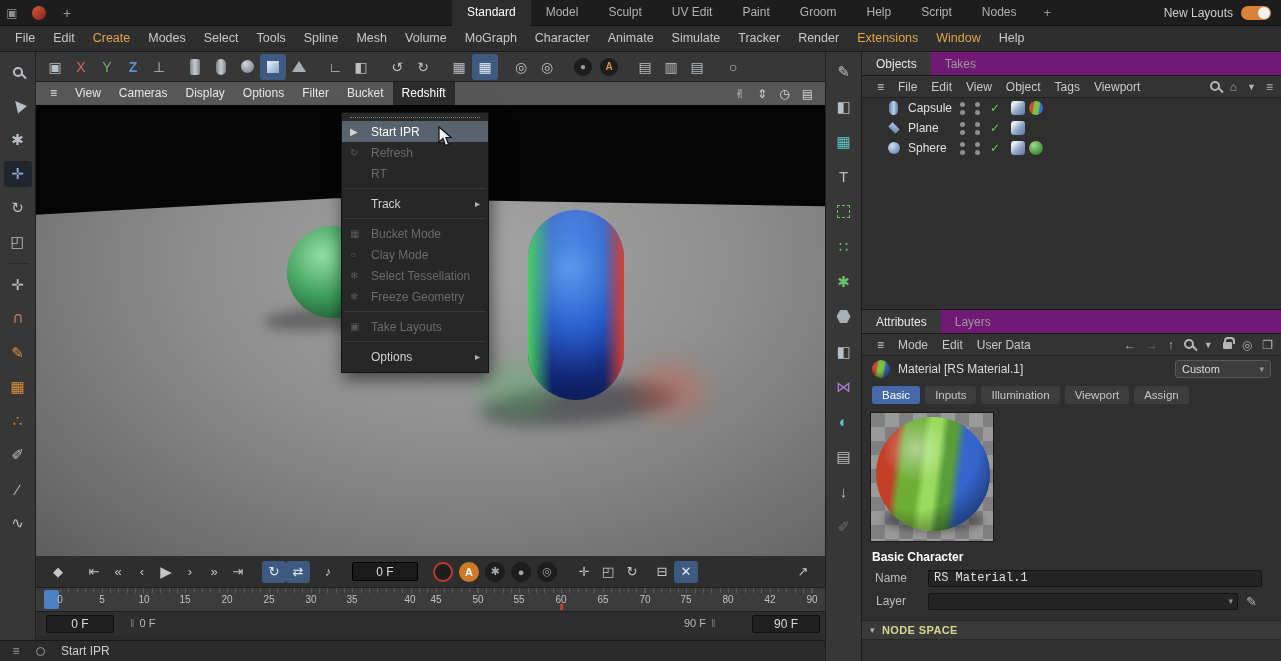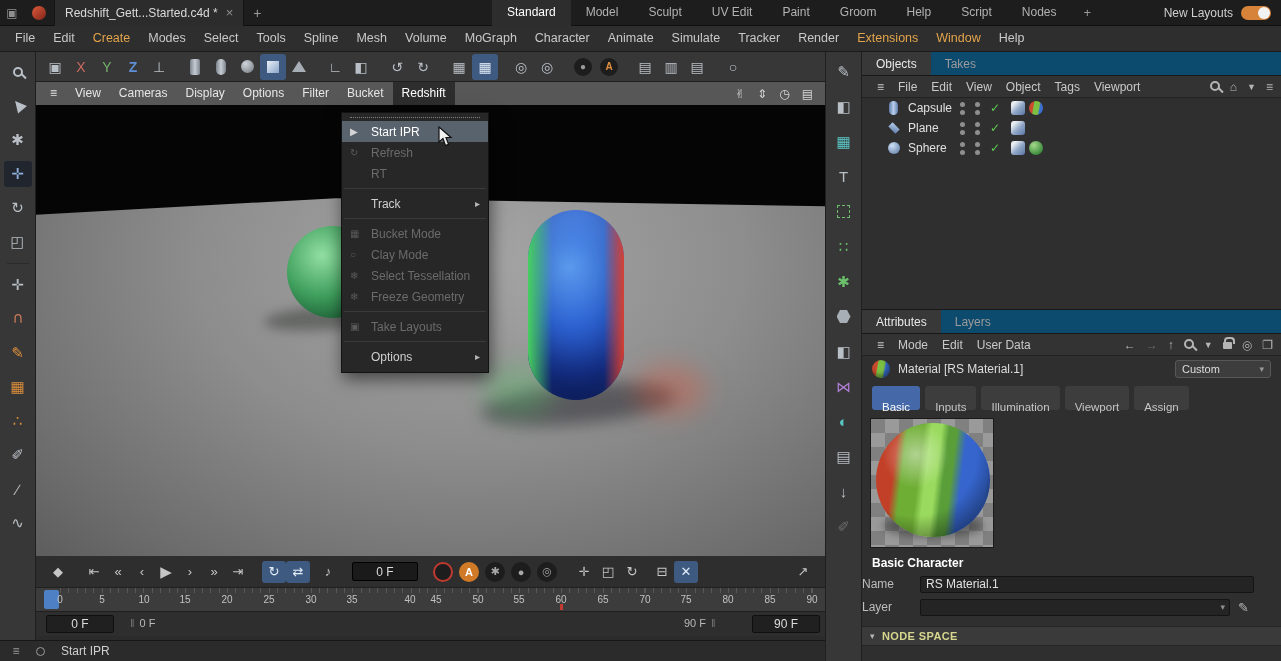--- a/index.html
+++ b/index.html
@@ -9,21 +9,21 @@
 
   
   #titlebar{position:absolute;left:0;top:0;width:1281px;height:26px;background:#1d1d1d;
     border-bottom:1px solid #101010;display:flex;align-items:center}
   .tb-ic{width:24px;text-align:center;color:#8f8f8f;font-size:12px}
   #app-logo{width:14px;height:14px;border-radius:50%;background:linear-gradient(135deg,#e05a3a,#7d241a);margin:0 8px}
   #doc-tab{display:flex;align-items:center;gap:8px;height:26px;padding:0 10px;background:#2c2c2c;
     border-left:1px solid #141414;border-right:1px solid #141414;color:#dadada}
   #doc-close{color:#8f8f8f;font-size:13px}
   #new-doc{width:26px;text-align:center;color:#9a9a9a;font-size:14px}
-  #layout-tabs{position:absolute;left:492px;top:0;height:39px;display:flex}
+  #layout-tabs{position:absolute;left:452px;top:0;height:39px;display:flex}
   .ltab{padding:0 15px;line-height:25px;color:#b2b2b2}
   .ltab.active{color:#fff;background:#2d2d2d;box-shadow:inset 0 -2px 0 #5b8dd9}
   #add-layout{padding:0 12px;line-height:25px;color:#999;font-size:13px}
   #new-layouts{position:absolute;right:48px;top:0;line-height:26px;color:#cfcfcf}
   #layout-toggle{position:absolute;right:10px;top:6px;width:30px;height:14px;border-radius:7px;background:#d8833a}
   #layout-toggle .knob{position:absolute;right:1px;top:1px;width:12px;height:12px;border-radius:50%;background:#f2f2f2}
 
   
   #menubar{position:absolute;left:0;top:26px;width:1281px;height:26px;background:#2e2e2e;
     border-bottom:1px solid #1a1a1a;display:flex;align-items:center;padding-left:6px}
@@ -106,21 +106,21 @@
   .rs-item.hl{background:#59636d;color:#fff}
   .rs-item.hl .ric{color:#d5d5d5}
   .rs-sub{margin-left:auto;color:#b5b5b5;font-size:10px}
   .rs-sep{margin:4px 2px;border-top:1px solid #3a3a3a}
   #cursor{position:absolute;left:438px;top:126px;z-index:60}
 
   
   .panel{position:absolute;left:862px;width:419px;background:#2f2f2f}
   #objects-panel{top:52px;height:258px;border-bottom:1px solid #181818}
   #attributes-panel{top:310px;height:351px}
-  .ptabs{height:24px;background:#0c4a6e;display:flex;border-bottom:1px solid #181818}
+  .ptabs{height:24px;background:#701a75;display:flex;border-bottom:1px solid #181818}
   .ptab{padding:0 14px;line-height:24px;color:#9b9b9b}
   .ptab.active{background:#383838;color:#e8e8e8}
   .pmenu{height:22px;background:#333;display:flex;align-items:center;padding:0 8px;border-bottom:1px solid #222;color:#c9c9c9}
   .pmi{padding:0 7px}
   .pmenu-icons{margin-left:auto;display:flex;gap:10px;align-items:center;color:#b5b5b5;font-size:12px}
   .dim{color:#6a6a6a}
 
   .obj-row{height:20px;display:flex;align-items:center;padding-left:24px;color:#e0e0e0}
   .obj-ico{width:15px;height:15px;margin-right:7px;display:flex;align-items:center;justify-content:center}
   .capsule-glyph{width:9px;height:14px;border-radius:5px;background:linear-gradient(90deg,#5f7eae,#b9cdea,#5f7eae)}
@@ -137,38 +137,38 @@
 
   .mat-row{height:26px;display:flex;align-items:center;padding:0 10px;gap:8px}
   .mat-ball{width:18px;height:18px;border-radius:50%;flex:none;
     background:linear-gradient(100deg,#cc4a2e 0 28%,#7cc043 34% 62%,#3a6fd0 70% 100%);
     box-shadow:inset -2px -3px 4px rgba(0,0,0,.4)}
   .mat-title{color:#dddddd}
   .preset{margin-left:auto;width:96px;height:18px;background:#3d3d3d;border:1px solid #585858;border-radius:3px;
     display:flex;align-items:center;padding:0 6px;font-size:11px;color:#ddd}
   .preset .arr{margin-left:auto;color:#9a9a9a;font-size:9px}
   .sec-tabs{display:flex;gap:5px;padding:4px 10px 6px}
-  .stab{height:18px;line-height:18px;padding:12px 10px;background:#3d3d3d;border-radius:3px;color:#c5c5c5;font-size:11.5px}
+  .stab{height:18px;line-height:18px;padding:0 10px;background:#3d3d3d;border-radius:3px;color:#c5c5c5;font-size:11.5px}
   .stab.active{background:#4468a8;color:#fff}
   .preview{margin:2px 0 0 8px;width:124px;height:130px;position:relative;border:1px solid #1a1a1a;
     background-color:#808080;
     background-image:linear-gradient(45deg,#9a9a9a 25%,transparent 25%,transparent 75%,#9a9a9a 75%),
                      linear-gradient(45deg,#9a9a9a 25%,transparent 25%,transparent 75%,#9a9a9a 75%);
     background-size:28px 28px;background-position:0 0,14px 14px}
   .pball-shadow{position:absolute;left:12px;top:96px;width:100px;height:22px;border-radius:50%;
     background:rgba(30,30,30,.45);filter:blur(4px)}
   .pball{position:absolute;left:5px;top:4px;width:114px;height:114px;border-radius:50%;overflow:hidden;
     background:linear-gradient(97deg,#c24028 0 18%,#6fae35 25% 38%,#9ada5e 44% 52%,#5a9e3a 58% 64%,#3565cd 72% 92%,#23408a 100%)}
   .pball::after{content:"";position:absolute;inset:0;border-radius:50%;
     background:radial-gradient(circle at 35% 28%,rgba(255,255,255,.45) 0%,rgba(255,255,255,0) 30%,rgba(0,0,0,0) 55%,rgba(0,0,0,.55) 90%)}
   .basic-head{margin:8px 0 2px 10px;font-weight:bold;color:#fff}
   .prop-row{display:flex;align-items:center;margin-top:5px;height:18px}
-  .prop-label{width:58px;text-align:left;color:#bdbdbd;margin-right:0;flex:none}
+  .prop-label{width:58px;text-align:center;color:#bdbdbd;margin-right:8px;flex:none}
   .prop-input{width:334px;height:17px;background:#242424;border:1px solid #141414;color:#e0e0e0;
-    font-size:12px;padding:0 5px;border-radius:2px;font-family:Liberation Sans, sans-serif}
+    font-size:12px;padding:0 5px;border-radius:2px;font-family:Liberation Mono, monospace}
   .sel-wrap{position:relative;width:310px}
   .sel-wrap input{width:310px}
   .sel-wrap .arr{position:absolute;right:5px;top:3px;color:#8f8f8f;font-size:9px}
   .pencil{margin-left:8px;color:#b5b5b5;font-size:13px}
   .node-space{margin-top:10px;height:20px;background:#3a3a3a;border-top:1px solid #262626;border-bottom:1px solid #262626;
     display:flex;align-items:center;padding-left:8px;gap:7px;color:#d6d68f;font-weight:bold;font-size:11px;letter-spacing:.4px}
   .node-space .arr{color:#b5b5b5;font-size:9px;font-weight:normal}
 
   
   #tl-controls{position:absolute;left:36px;top:556px;width:789px;height:32px;background:#2e2e2e;
@@ -204,24 +204,20 @@
   #status-text{margin-left:16px}
 </style>
 </head>
 <body>
 
 <div id="root">
 
   <div id="titlebar">
     <span class="tb-ic">▣</span>
     <span id="app-logo"></span>
-    <div id="doc-tab">
-      <span>Redshift_Gett...Started.c4d *</span>
-      <span id="doc-close">×</span>
-    </div>
     <span id="new-doc">+</span>
     <div id="layout-tabs">
       <span class="ltab active">Standard</span>
       <span class="ltab">Model</span>
       <span class="ltab">Sculpt</span>
       <span class="ltab">UV Edit</span>
       <span class="ltab">Paint</span>
       <span class="ltab">Groom</span>
       <span class="ltab">Help</span>
       <span class="ltab">Script</span>
@@ -586,21 +582,21 @@
     <span class="tick" style="left:316px">35</span>
     <span class="tick" style="left:374px">40</span>
     <span class="tick" style="left:400px">45</span>
     <span class="tick" style="left:442px">50</span>
     <span class="tick" style="left:483px">55</span>
     <span class="tick" style="left:525px">60</span>
     <span class="tick" style="left:567px">65</span>
     <span class="tick" style="left:609px">70</span>
     <span class="tick" style="left:650px">75</span>
     <span class="tick" style="left:692px">80</span>
-    <span class="tick" style="left:734px">85</span>
+    <span class="tick" style="left:734px">42</span>
     <span class="tick" style="left:776px">90</span>
     <span id="frame-marker"></span>
   </div>
 
   <div id="tl-range">
     <span class="rangebox" style="left:10px">0 F</span>
     <span class="range-inline" style="left:94px">
       <span class="rbar">‖</span>
       <span>0 F</span>
     </span>

